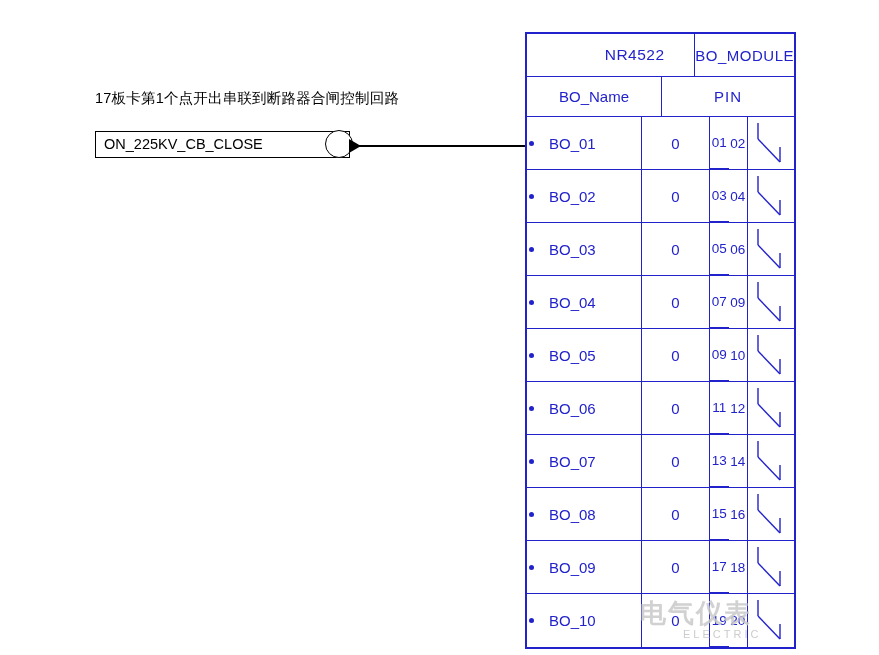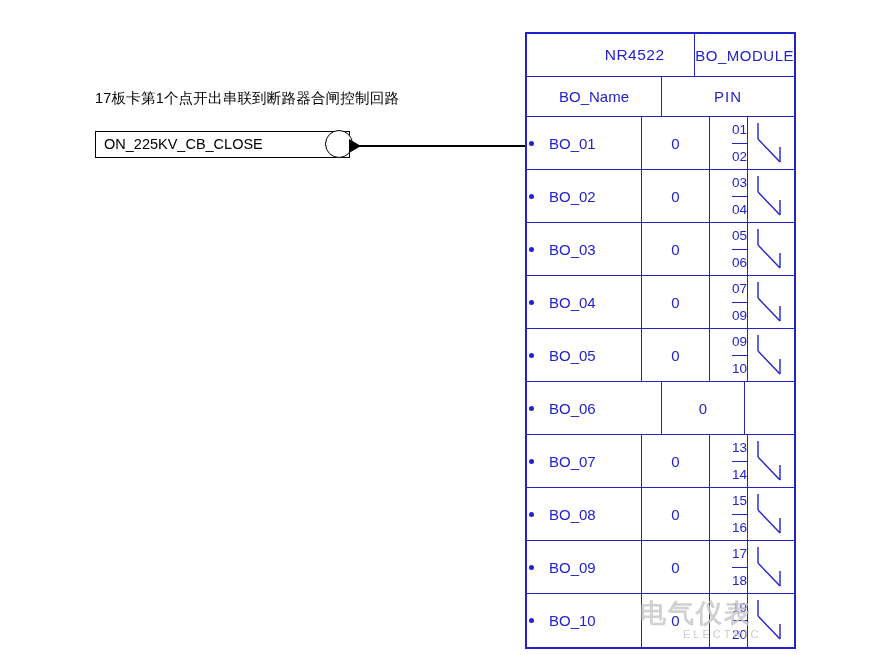--- a/index.html
+++ b/index.html
@@ -170,22 +170,21 @@
   .cell-pin {
     flex: 1;
     display: flex;
     box-sizing: border-box;
   }
   .pin-numbers {
     width: 38px;
     border-right: 1.5px solid #2222cc;
     box-sizing: border-box;
     display: flex;
-    flex-direction: column;
-    align-items: flex-end;
+    flex-direction: row;
   }
   .pin-num {
     flex: 1;
     display: flex; align-items: center; justify-content: center;
     font-size: 13.5px;
     color: #2222cc;
   }
   .pin-num.top { border-bottom: 1.5px solid #2222cc; }
   .pin-contact {
     flex: 1;
@@ -345,20 +344,33 @@
       </div>
     </div>
   </div>
 
   <div class="trow data-row">
     <div class="cell-name">
       <span class="node-dot"></span>
       <span>BO_06</span>
     </div>
     <div class="cell-ms">0</div>
+    <div class="cell-pin">
+      <div class="pin-numbers">
+        <div class="pin-num top">11</div>
+        <div class="pin-num">12</div>
+      </div>
+      <div class="pin-contact">
+        <svg width="46" height="51" viewBox="0 0 46 51">
+            <path d="M10 6 L10 22" stroke="#2222cc" stroke-width="1.4" fill="none"></path>
+            <path d="M10 22 L32 45" stroke="#2222cc" stroke-width="1.4" fill="none"></path>
+            <path d="M32 45 L32 30" stroke="#2222cc" stroke-width="1.4" fill="none"></path>
+          </svg>
+      </div>
+    </div>
   </div>
 
   <div class="trow data-row">
     <div class="cell-name">
       <span class="node-dot"></span>
       <span>BO_07</span>
     </div>
     <div class="cell-ms">0</div>
     <div class="cell-pin">
       <div class="pin-numbers">

